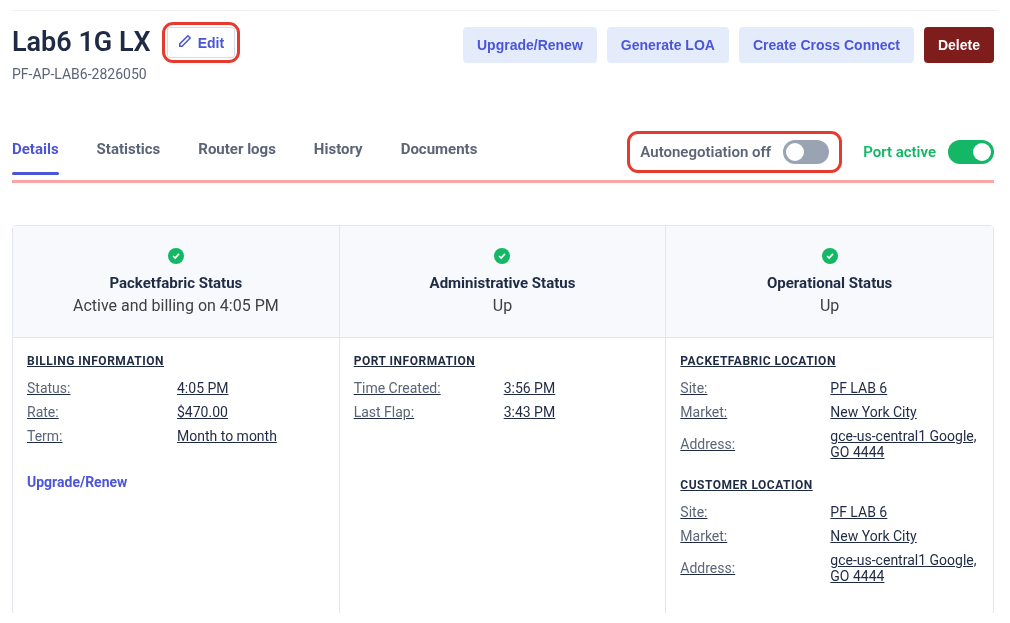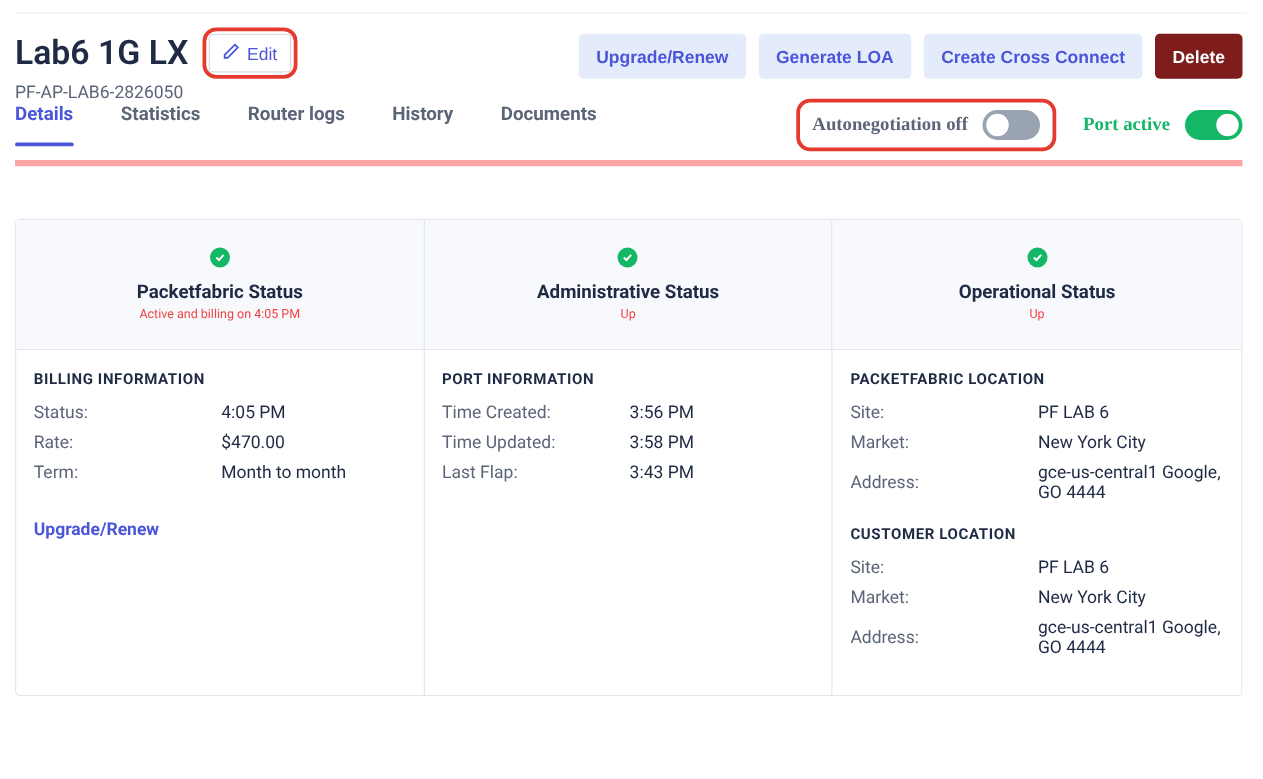--- a/index.html
+++ b/index.html
@@ -22,50 +22,50 @@
     display: flex;
     justify-content: space-between;
     align-items: flex-start;
     padding: 14px 0 0 0;
   }
   .title-wrap { display: flex; align-items: center; gap: 14px; }
   .title { font-size: 27px; font-weight: 600; color: #1f2a44; margin:0; line-height:1.2;}
   .edit-btn {
     display: inline-flex; align-items: center; gap:6px;
     background:#fff; border:1px solid #d6dbe5; border-radius:3px;
-    padding:6px 10px; font-size:14px; font-weight:400; color:#4b55d7; cursor:pointer;
+    padding:6px 10px; font-size:14px; font-weight:700; color:#4b55d7; cursor:pointer;
   }
   .edit-btn svg { width:14px; height:14px; }
   .highlight-red { outline:3px solid #e63a2e; border-radius:8px; padding:2px; }
   .sub-id { font-size:14px; color:#5b6577; margin-top:6px; }
   .actions { display:flex; gap:10px; align-items:center; margin-top:2px;}
   .btn {
     border:none; border-radius:4px; padding:10px 14px;
     font-size:14px; font-weight:700; cursor:pointer;
   }
   .btn-soft { background:#e4ecfc; color:#4b55d7; }
   .btn-danger { background:#7f1d1d; color:#fff; }
 
   
   .tab-row {
-    display:flex; align-items:flex-start; justify-content:space-between;
-    border-bottom:5px solid #fca5a5;
+    display:flex; align-items:center; justify-content:space-between;
+    margin-top:52px; border-bottom:3px solid #fca5a5;
   }
   .tabs { display:flex; gap:38px; }
   .tab {
     padding:0 0 16px 0; font-size:15px; font-weight:700; color:#5b6577; cursor:pointer;
     position:relative;
   }
   .tab.active { color:#4b55d7; }
   .tab.active::after {
     content:""; position:absolute; left:0; right:0; bottom:-1px; height:3px; background:#4b55d7; border-radius:2px;
   }
   .toggles { display:flex; align-items:center; gap:24px; padding-bottom:10px;}
   .toggle-group { display:flex; align-items:center; gap:12px; }
-  .toggle-label { font-size:15px; font-weight:600; color:#5b6577;font-family:Liberation Serif, serif; }
+  .toggle-label { font-size:15px; font-weight:600; color:#5b6577; }
   .toggle-label.green { color:#13b765; }
   .switch {
     width:46px; height:24px; border-radius:12px; position:relative; cursor:pointer;
   }
   .switch.off { background:#9aa3b2; }
   .switch.on  { background:#13b765; }
   .switch .knob {
     position:absolute; top:3px; width:18px; height:18px; border-radius:50%; background:#fff;
   }
   .switch.off .knob { left:3px; }
@@ -79,26 +79,26 @@
   .status-card {
     background:#f7f9fc; padding:20px 16px 22px; text-align:center; border-right:1px solid #e3e6eb;
   }
   .status-card:last-child { border-right:none; }
   .check {
     width:16px; height:16px; background:#13b765; border-radius:50%; display:inline-flex;
     align-items:center; justify-content:center; margin-bottom:10px;
   }
   .check svg { width:10px; height:10px; color:#fff; }
   .status-title { font-size:15px; font-weight:700; color:#1f2a44; }
-  .status-sub { font-size:10px; color:#ef4444; margin-top:4px; }
+  .status-sub { font-size:16px; color:#404040; margin-top:4px; }
 
   
   .info-grid {
     display:grid; grid-template-columns: 1fr 1fr 1fr;
-    border:1px solid #e3e6eb; border-top:none; border-radius:0 0 4px 4px;
+    border:1px solid #e3e6eb; border-top:none; border-radius:0 0 4px 4px;text-decoration:underline;
   }
   .info-col { padding:16px 14px 22px; border-right:1px solid #e3e6eb; }
   .info-col:last-child{ border-right:none; }
   .sect-title {
     font-size:12px; font-weight:700; letter-spacing:.5px; color:#1f2a44; text-transform:uppercase;
     margin-bottom:12px;
   }
   .sect-title.mt { margin-top:18px; }
   .kv { display:flex; margin-bottom:8px; font-size:14px;align-items:center; }
   .kv .k { width:150px; color:#5b6577; }
@@ -214,24 +214,20 @@
       <a class="link">Upgrade/Renew</a>
     </div>
 
     <div class="info-col">
       <div class="sect-title">PORT INFORMATION</div>
       <div class="kv">
           <span class="k">Time Created:</span>
           <span class="v">3:56 PM</span>
         </div>
       <div class="kv">
-          <span class="k">Time Updated:</span>
-          <span class="v">3:58 PM</span>
-        </div>
-      <div class="kv">
           <span class="k">Last Flap:</span>
           <span class="v">3:43 PM</span>
         </div>
     </div>
 
     <div class="info-col">
       <div class="sect-title">PACKETFABRIC LOCATION</div>
       <div class="kv">
           <span class="k">Site:</span>
           <span class="v">PF LAB 6</span>

